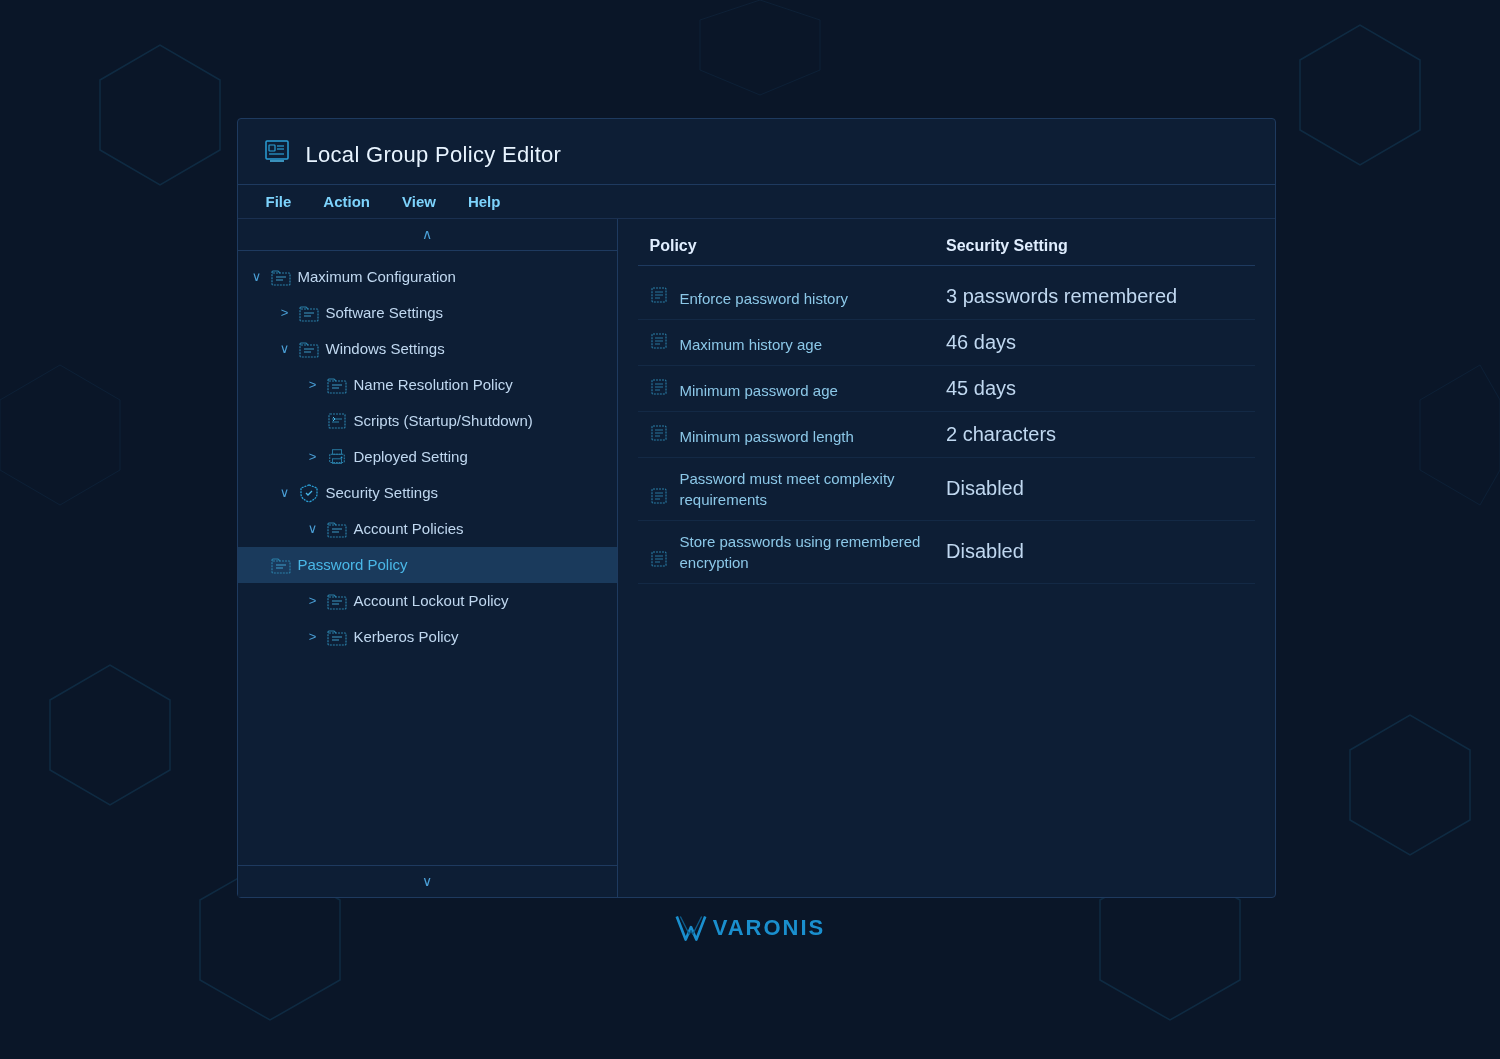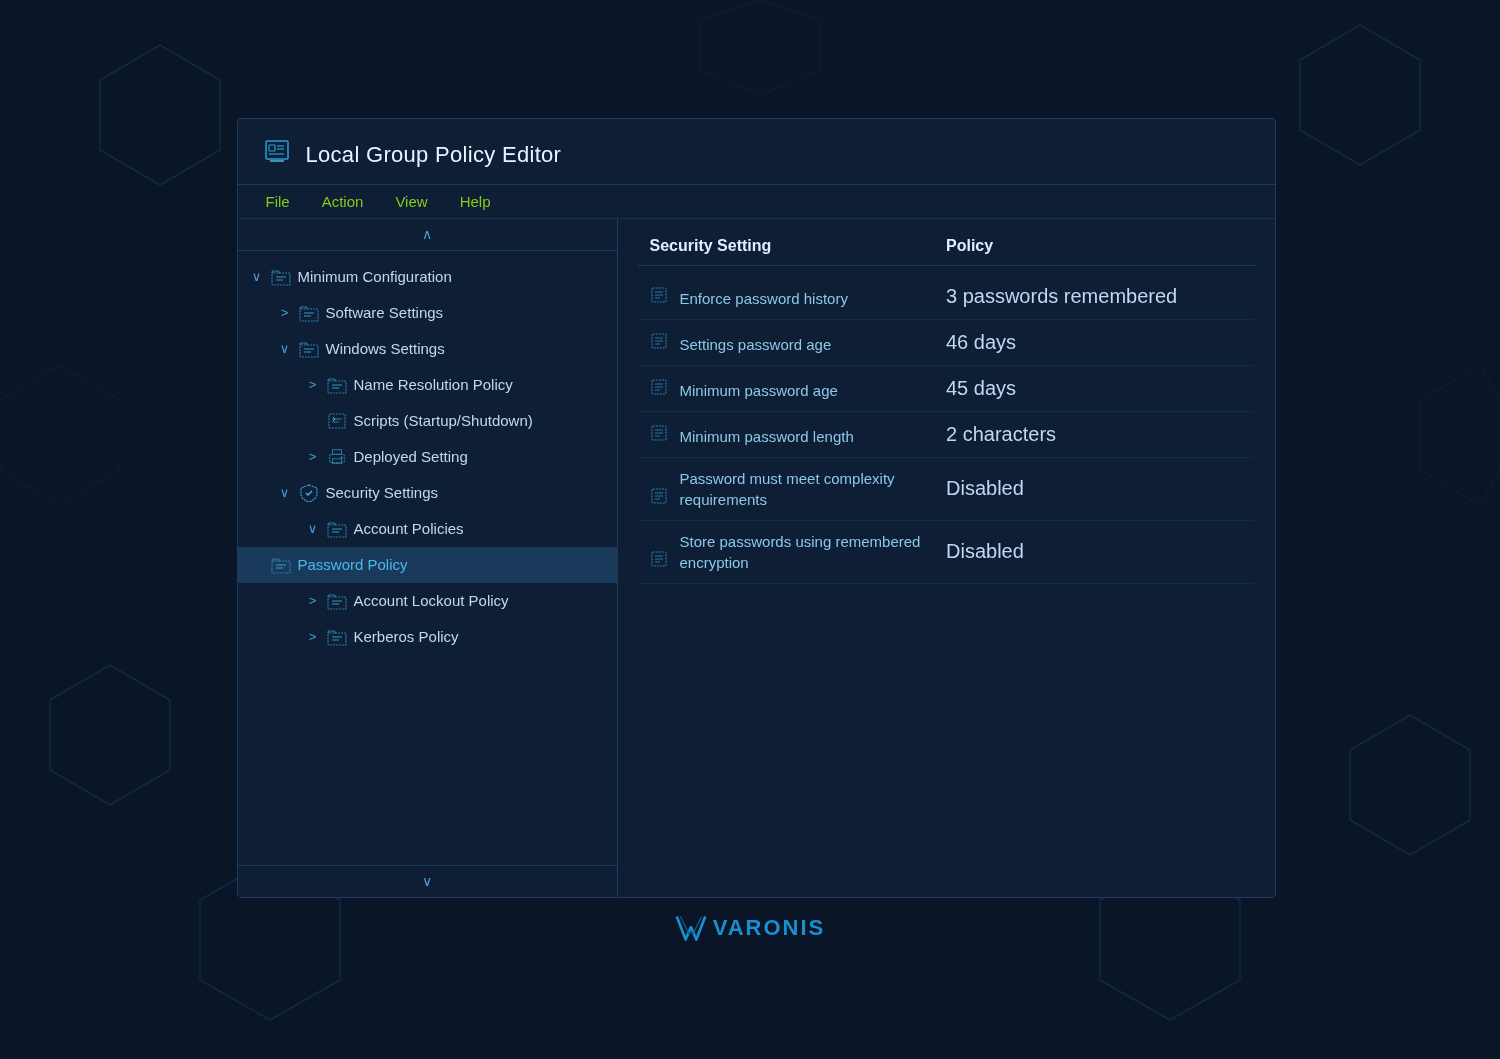--- a/index.html
+++ b/index.html
@@ -68,24 +68,24 @@
 
     
     .menu-bar {
       display: flex;
       gap: 32px;
       padding: 8px 28px 8px 28px;
       border-bottom: 1px solid #1a3050;
     }
 
     .menu-item {
-      color: #84cc16;
+      color: #7dd3fc;
       font-size: 15px;
       cursor: pointer;
-      font-weight: 400;
+      font-weight: 700;
     }
 
     
     .content-area {
       display: flex;
       flex: 1;
       min-height: 0;
     }
 
     
@@ -291,21 +291,21 @@
       <div class="tree-item" style="padding-left: 12px;">
             <span class="expander">∨</span>
             <span class="tree-icon folder-icon">
               <svg width="20" height="18" viewBox="0 0 20 18" fill="none" xmlns="http://www.w3.org/2000/svg">
     <rect x="1" y="5" width="18" height="12" rx="1" fill="none" stroke="#2a7fa8" stroke-width="1.2" stroke-dasharray="2,1"></rect>
     <path d="M1 5 L1 4 Q1 3 2 3 L7 3 L9 5" fill="none" stroke="#2a7fa8" stroke-width="1.2"></path>
     <line x1="5" y1="9" x2="15" y2="9" stroke="#4ab8e8" stroke-width="0.8"></line>
     <line x1="5" y1="12" x2="12" y2="12" stroke="#4ab8e8" stroke-width="0.8"></line>
   </svg>
             </span>
-            <span>Minimum Configuration</span>
+            <span>Maximum Configuration</span>
           </div>
           <div class="tree-item" style="padding-left: 40px;">
             <span class="expander">&gt;</span>
             <span class="tree-icon folder-icon">
               <svg width="20" height="18" viewBox="0 0 20 18" fill="none" xmlns="http://www.w3.org/2000/svg">
     <rect x="1" y="5" width="18" height="12" rx="1" fill="none" stroke="#2a7fa8" stroke-width="1.2" stroke-dasharray="2,1"></rect>
     <path d="M1 5 L1 4 Q1 3 2 3 L7 3 L9 5" fill="none" stroke="#2a7fa8" stroke-width="1.2"></path>
     <line x1="5" y1="9" x2="15" y2="9" stroke="#4ab8e8" stroke-width="0.8"></line>
     <line x1="5" y1="12" x2="12" y2="12" stroke="#4ab8e8" stroke-width="0.8"></line>
   </svg>
@@ -418,22 +418,22 @@
             </span>
             <span>Kerberos Policy</span>
           </div>
         </div>
       <div class="scroll-btn scroll-btn-bottom">∨</div>
     </div>
 
     <div class="right-panel">
       <div class="policy-table">
         <div class="table-header">
+          <span class="col-header">Policy</span>
           <span class="col-header">Security Setting</span>
-          <span class="col-header">Policy</span>
         </div>
         <div id="policy-rows-container">
         <div class="policy-row">
               <div class="policy-name">
                 <span class="policy-icon"><svg width="18" height="18" viewBox="0 0 18 18" fill="none" xmlns="http://www.w3.org/2000/svg">
     <rect x="2" y="2" width="14" height="14" rx="1" fill="none" stroke="#2a7fa8" stroke-width="1.1" stroke-dasharray="2,1"></rect>
     <line x1="5" y1="6" x2="13" y2="6" stroke="#2a7fa8" stroke-width="0.9"></line>
     <line x1="5" y1="9" x2="13" y2="9" stroke="#2a7fa8" stroke-width="0.9"></line>
     <line x1="5" y1="12" x2="10" y2="12" stroke="#2a7fa8" stroke-width="0.9"></line>
   </svg></span>
@@ -442,21 +442,21 @@
               <div class="policy-value">3 passwords remembered</div>
             </div>
             <div class="policy-row">
               <div class="policy-name">
                 <span class="policy-icon"><svg width="18" height="18" viewBox="0 0 18 18" fill="none" xmlns="http://www.w3.org/2000/svg">
     <rect x="2" y="2" width="14" height="14" rx="1" fill="none" stroke="#2a7fa8" stroke-width="1.1" stroke-dasharray="2,1"></rect>
     <line x1="5" y1="6" x2="13" y2="6" stroke="#2a7fa8" stroke-width="0.9"></line>
     <line x1="5" y1="9" x2="13" y2="9" stroke="#2a7fa8" stroke-width="0.9"></line>
     <line x1="5" y1="12" x2="10" y2="12" stroke="#2a7fa8" stroke-width="0.9"></line>
   </svg></span>
-                <span>Settings password age</span>
+                <span>Maximum history age</span>
               </div>
               <div class="policy-value">46 days</div>
             </div>
             <div class="policy-row">
               <div class="policy-name">
                 <span class="policy-icon"><svg width="18" height="18" viewBox="0 0 18 18" fill="none" xmlns="http://www.w3.org/2000/svg">
     <rect x="2" y="2" width="14" height="14" rx="1" fill="none" stroke="#2a7fa8" stroke-width="1.1" stroke-dasharray="2,1"></rect>
     <line x1="5" y1="6" x2="13" y2="6" stroke="#2a7fa8" stroke-width="0.9"></line>
     <line x1="5" y1="9" x2="13" y2="9" stroke="#2a7fa8" stroke-width="0.9"></line>
     <line x1="5" y1="12" x2="10" y2="12" stroke="#2a7fa8" stroke-width="0.9"></line>

